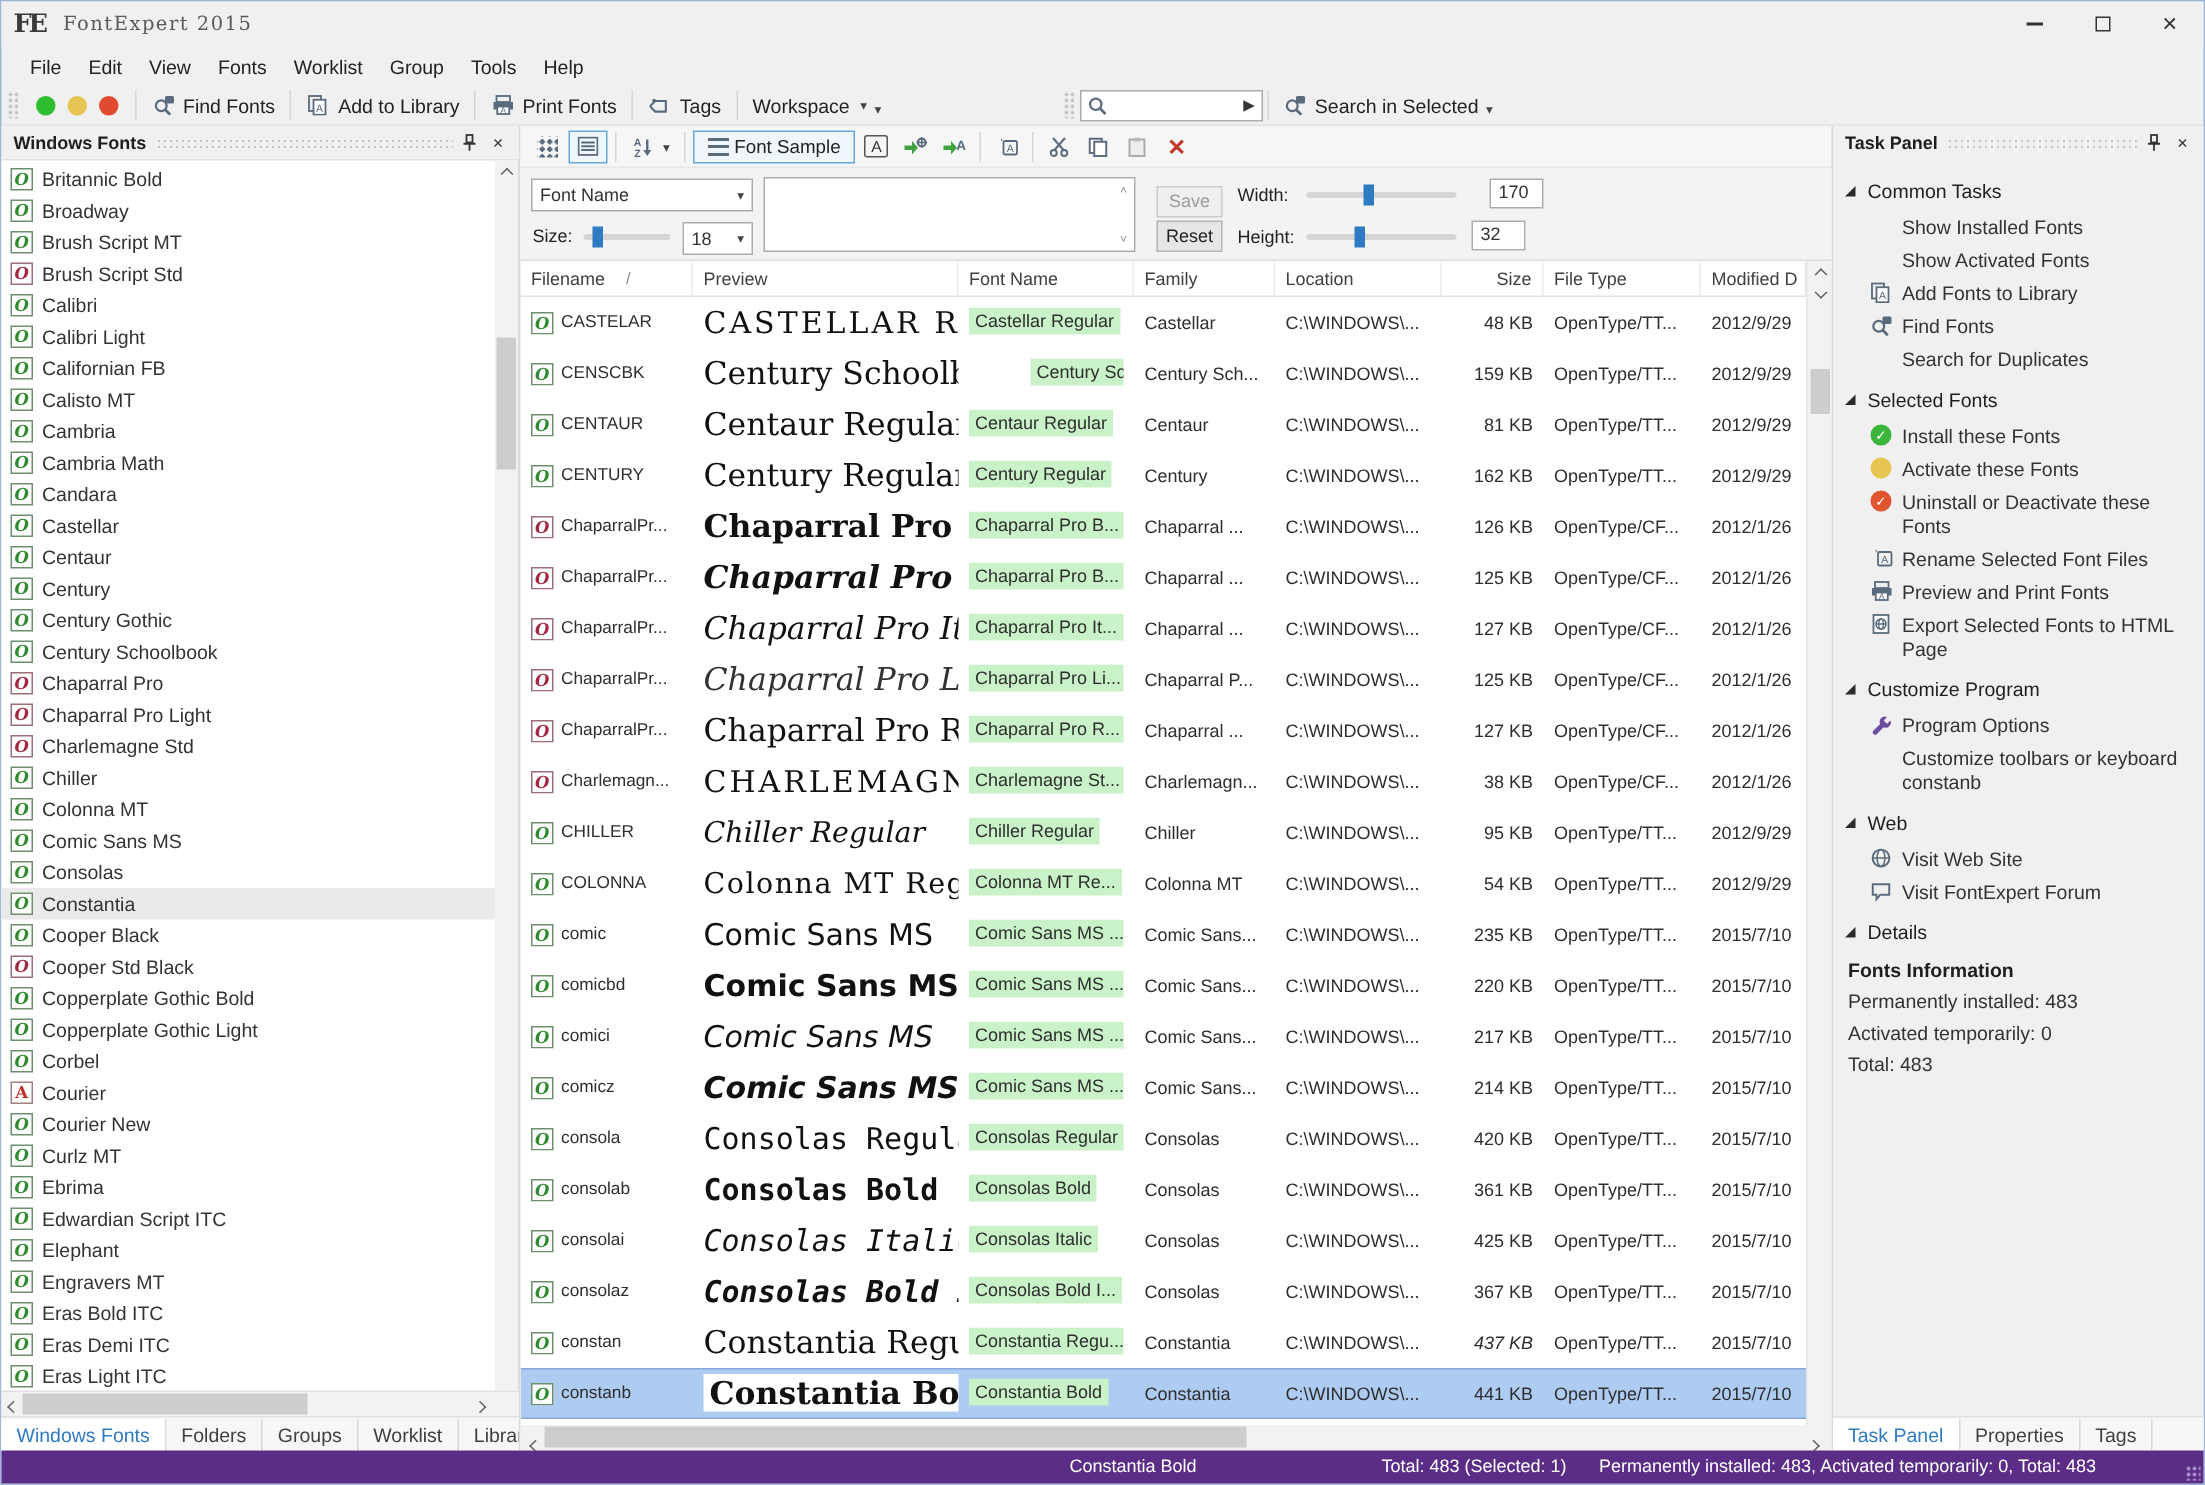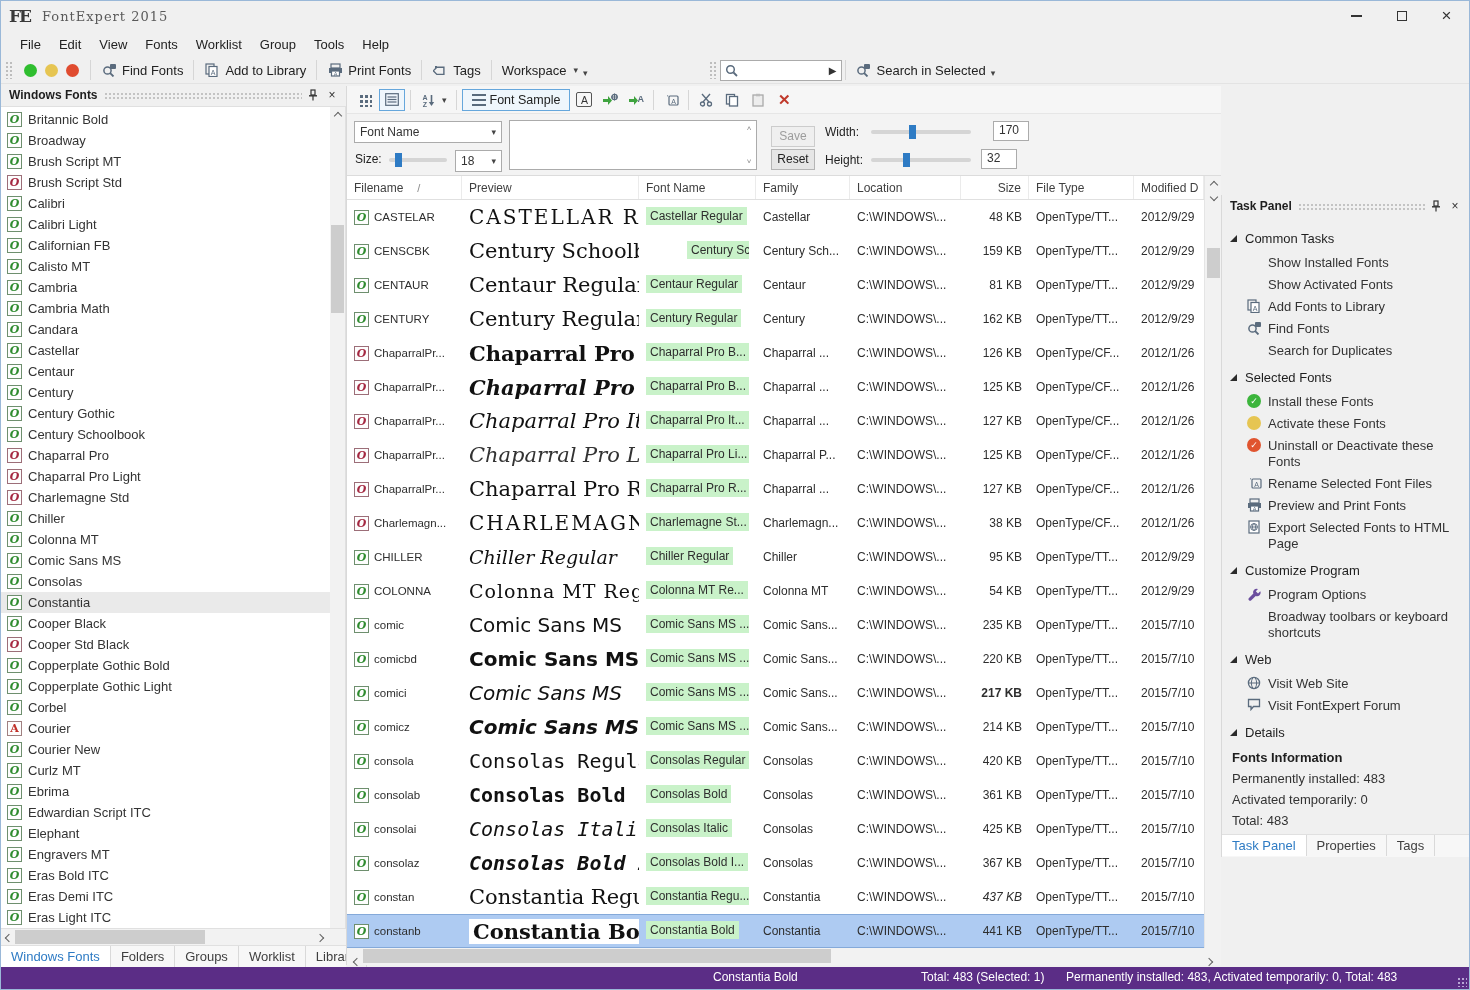--- a/index.html
+++ b/index.html
@@ -30,21 +30,21 @@
   .tb-btn { display:flex; align-items:center; gap:5px; padding:3px 7px; color:#222; cursor:default; }
   .dot { width:13px; height:13px; border-radius:50%; margin:0 4px; display:inline-block; }
   .caret { font-size:9px; color:#444; margin-left:2px; }
   .caret-low { font-size:9px; color:#444; position:relative; top:3px; }
   .searchbox { width:122px; height:21px; background:#fff; border:1px solid #ABABAB; display:flex; align-items:center; padding:0 4px; }
   .searchbox .go { margin-left:auto; font-size:10px; color:#333; }
   .icon16 { width:16px; height:16px; display:inline-flex; align-items:center; justify-content:center; flex:0 0 auto; }
   .icon14 { width:14px; height:14px; display:inline-flex; align-items:center; justify-content:center; flex:0 0 auto; }
 
   
-  .content { flex:1 1 auto; display:flex; min-height:0;align-items:center; }
+  .content { flex:1 1 auto; display:flex; min-height:0; }
 
   
   .sidebar { width:345px; display:flex; flex-direction:column; background:#F0F0F0; min-height:0; }
   .panel-header { height:22px; display:flex; align-items:center; padding:0 6px 0 8px; flex:0 0 auto; }
   .panel-header .ph-title { font-weight:bold; font-size:12px; color:#1E1E1E; white-space:nowrap; }
   .leader { flex:1; height:8px; margin:4px 6px 0 6px;
     background-image:radial-gradient(#C3C3C3 0.8px, transparent 1px); background-size:4px 4px; background-position:0 3px; }
   .ph-btn { width:16px; text-align:center; color:#333; font-size:12px; }
   .sidebar-body { flex:1; display:flex; min-height:0; background:#FFF; border:1px solid #E0E0E0; border-left:none; }
   .font-list { flex:1; overflow:hidden; padding-top:2px; }
@@ -797,21 +797,21 @@
               </div>
               <div class="trow">
                 <div class="td filename" style="width: 115px;">
                   <span class="ot-ico ot-green">O</span>
                   <span>comici</span>
                 </div>
                 <div class="td preview-cell" style="width: 177px;"><span class="preview-inner pv-comic-i">Comic Sans MS</span></div>
                 <div class="td" style="width: 117px;"><span class="chip">Comic Sans MS ...</span></div>
                 <div class="td" style="width: 94px;">Comic Sans...</div>
                 <div class="td" style="width: 111px;">C:\WINDOWS\...</div>
-                <div class="td size" style="width: 68px; font-weight: bold;">217 KB</div>
+                <div class="td size" style="width: 68px;">217 KB</div>
                 <div class="td" style="width: 105px;">OpenType/TT...</div>
                 <div class="td" style="width: 70px;">2015/7/10</div>
               </div>
               <div class="trow">
                 <div class="td filename" style="width: 115px;">
                   <span class="ot-ico ot-green">O</span>
                   <span>comicz</span>
                 </div>
                 <div class="td preview-cell" style="width: 177px;"><span class="preview-inner pv-comic-z">Comic Sans MS</span></div>
                 <div class="td" style="width: 117px;"><span class="chip">Comic Sans MS ...</span></div>
@@ -1029,21 +1029,21 @@
           <div class="tp-item">
             <span class="icon16">
               <svg width="14" height="14" viewBox="0 0 14 14">
                 <path d="M11 2 a3.5 3.5 0 0 0 -4.6 4.6 L2 11 a1.6 1.6 0 0 0 2.3 2.3 L8.7 8.9 A3.5 3.5 0 0 0 13.3 4.3 L11 6.5 L8.8 4.3 z" fill="#6B4E9E"></path>
               </svg>
             </span>
             <span class="tp-text">Program Options</span>
           </div>
           <div class="tp-item">
             <span class="no-ico"></span>
-            <span class="tp-text">Broadway toolbars or keyboard shortcuts</span>
+            <span class="tp-text">Customize toolbars or keyboard constanb</span>
           </div>
           <div class="tp-section-h">
             <span class="tri"></span>
             <span>Web</span>
           </div>
           <div class="tp-item">
             <span class="icon16">
               <svg width="14" height="14" viewBox="0 0 14 14">
                 <circle cx="7" cy="7" r="5.6" fill="none" stroke="#5A6B7D" stroke-width="1.3"></circle>
                 <ellipse cx="7" cy="7" rx="2.6" ry="5.6" fill="none" stroke="#5A6B7D" stroke-width="1"></ellipse>

